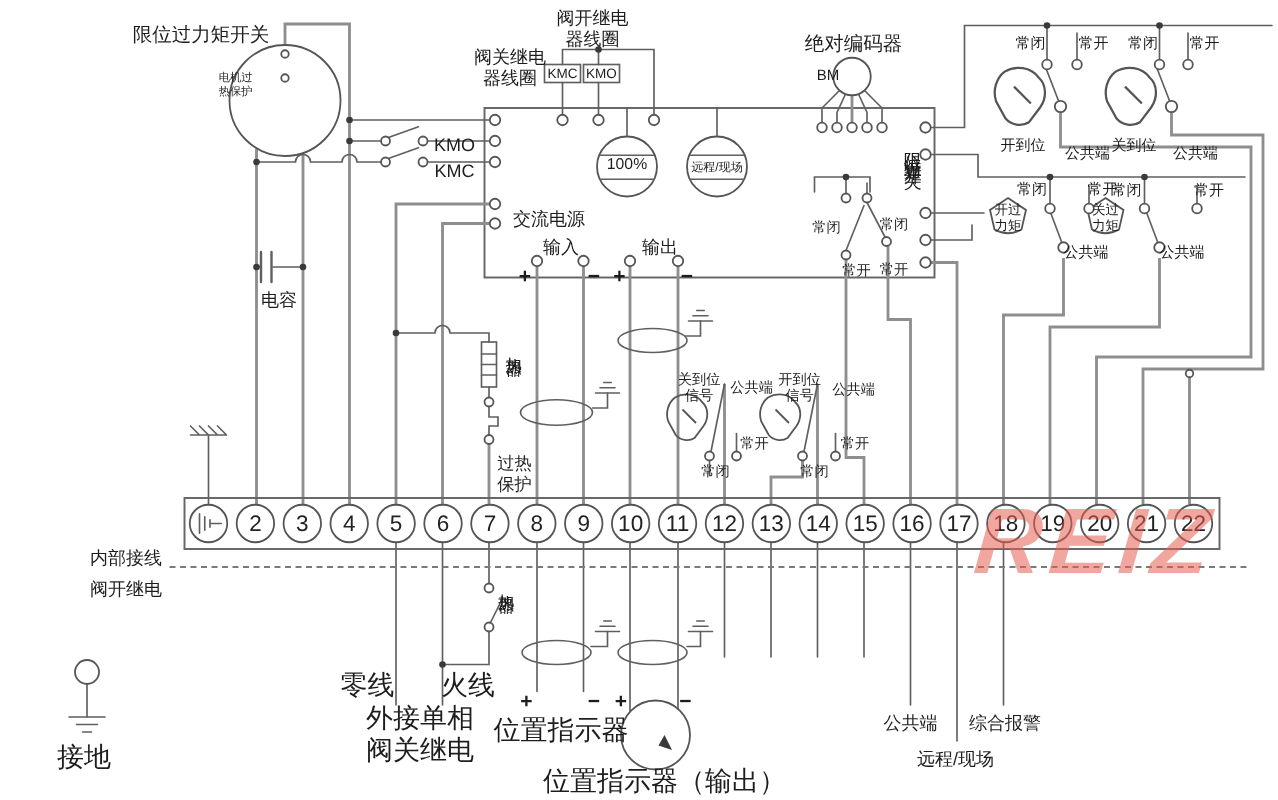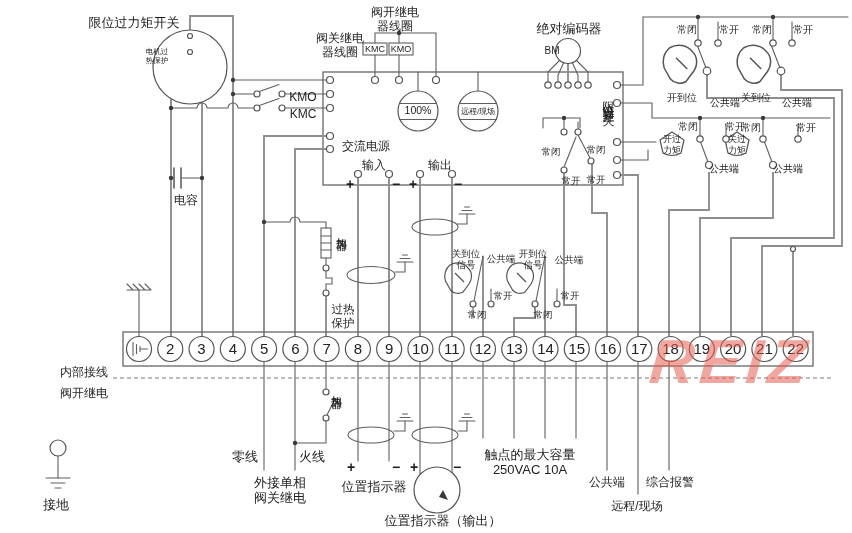--- a/index.html
+++ b/index.html
@@ -4,21 +4,21 @@
 <style>
   html,body{margin:0;padding:0;background:#fff;}
   .stage{position:relative;width:852px;height:533px;background:#fff;overflow:hidden;
          font-family:"Liberation Sans",sans-serif;}
   .stage svg{position:absolute;left:0;top:0;}
   .lbl{position:absolute;transform:translate(-50%,-50%);font-size:12px;color:#1d1d1d;
        white-space:pre-line;text-align:center;line-height:1.18;pointer-events:none;}
   .vlbl{position:absolute;writing-mode:vertical-rl;text-orientation:upright;
         transform:translateX(-50%);letter-spacing:2px;font-size:11px;color:#1d1d1d;
         white-space:nowrap;pointer-events:none;}
-  .f13{font-size:13px}.f12{font-size:12px}.f125{font-size:13px}.f14{font-size:14px;font-weight:bold}
+  .f13{font-size:13px}.f12{font-size:12px}.f125{font-size:18px}.f14{font-size:14px;font-weight:bold}
   .f10{font-size:10px}.f95{font-size:9.5px}.f9{font-size:9px}.f8{font-size:8px}
   .f105{font-size:10.5px}.f75{font-size:7.5px}.f115{font-size:11.5px}
   .wm{position:absolute;font-size:62px;font-weight:800;font-style:italic;letter-spacing:5px;
       color:rgba(232,92,82,0.55);transform:skewX(-5deg);pointer-events:none;}
   .w{stroke:#5f5f5f;stroke-width:1.1;fill:none;stroke-linecap:round}
   .r{stroke:#8e8e8e;stroke-width:1.9;fill:none}
   .t{fill:#fff;stroke:#555;stroke-width:1.2}
   .d{fill:#3a3a3a;stroke:none}
   .bx{fill:none;stroke:#666;stroke-width:1.3}
   .wc{fill:#fff;stroke:#555;stroke-width:1.2}
@@ -400,20 +400,18 @@
   <div class="lbl f125" style="left:312px;top:457px">火线</div>
   <div class="lbl f125" style="left:280px;top:490px">外接单相
 阀关继电</div>
   <div class="vlbl" style="left:336px;top:386px">加热器</div>
   <div class="lbl f14" style="left:351px;top:467px">+</div>
   <div class="lbl f14" style="left:396px;top:467px">−</div>
   <div class="lbl f14" style="left:414px;top:467px">+</div>
   <div class="lbl f14" style="left:457px;top:467px">−</div>
   <div class="lbl f125" style="left:374px;top:487px">位置指示器</div>
   <div class="lbl f125" style="left:443px;top:521px">位置指示器（输出）</div>
-  <div class="lbl f125" style="left:530px;top:462px">触点的最大容量
-250VAC 10A</div>
   <div class="lbl f12" style="left:607px;top:482px">公共端</div>
   <div class="lbl f12" style="left:637px;top:506px">远程/现场</div>
   <div class="lbl f12" style="left:670px;top:482px">综合报警</div>
 
   <div class="wm" style="left:650px;top:326px">REIZ</div>
 </div>
 
 </body></html>

